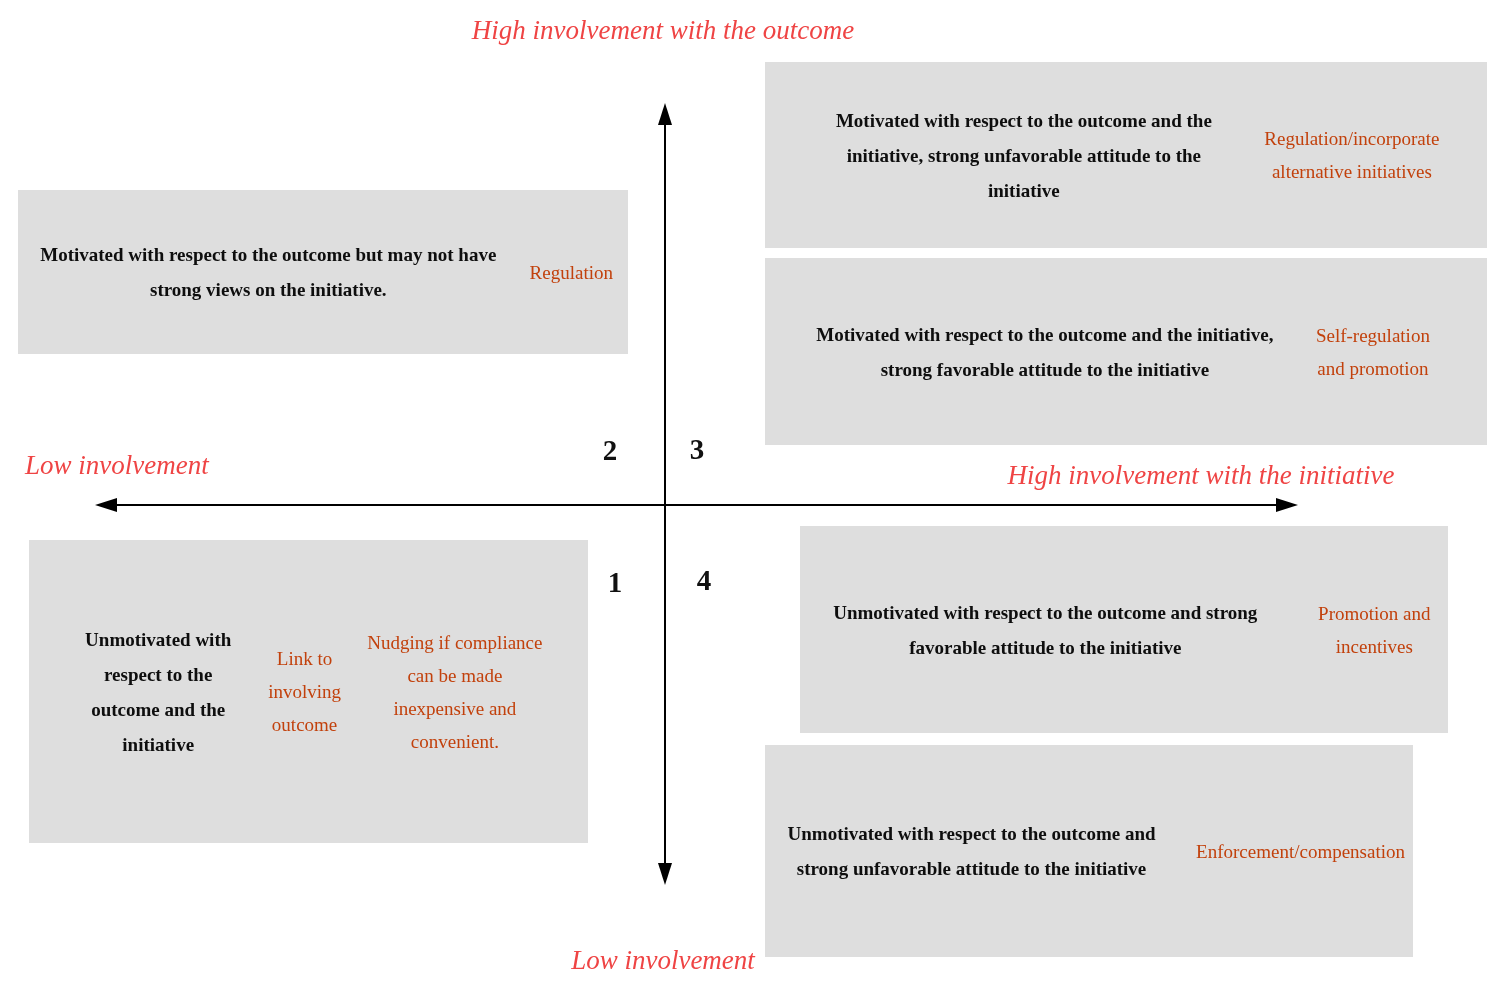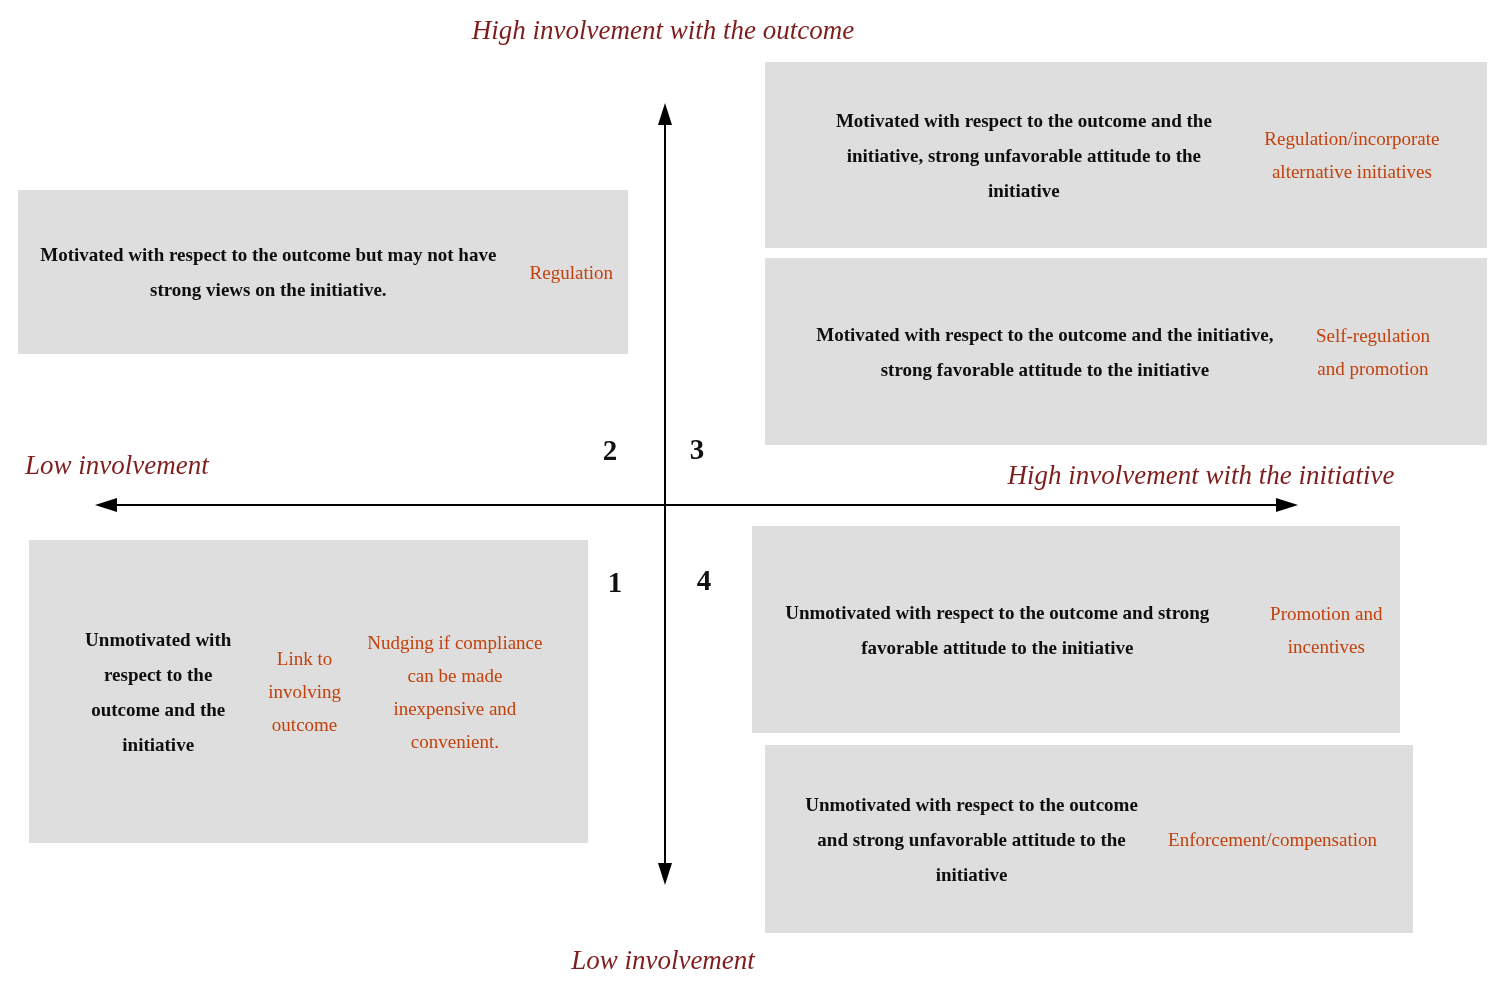--- a/index.html
+++ b/index.html
@@ -16,21 +16,21 @@
     position: absolute;
     left: 0; top: 0;
     width: 1500px; height: 1000px;
     pointer-events: none;
   }
   .axis-label {
     position: absolute;
     font-style: italic;
     font-size: 27px;
     white-space: nowrap;
-    color: #7f1d1d;
+    color: #ef4444;
   }
   .axis-label.centered { transform: translateX(-50%); }
   .qnum {
     position: absolute;
     transform: translateX(-50%);
     font-weight: bold;
     font-size: 29px;
     color: #111111;
   }
   .qbox {
@@ -53,22 +53,22 @@
   .qbox .box-strategy {
     font-size: 19px;
     line-height: 33px;
     color: #c2410c;
   }
   
   .box-tl   { left: 18px;  top: 190px; width: 610px; height: 164px; padding: 0 15px; }
   .box-tr-a { left: 765px; top: 62px;  width: 722px; height: 186px; padding: 0 46px; }
   .box-tr-b { left: 765px; top: 258px; width: 722px; height: 187px; padding: 0 46px; }
   .box-bl   { left: 29px;  top: 540px; width: 559px; height: 303px; padding: 0 40px; gap: 19px; }
-  .box-br-a { left: 752px; top: 526px; width: 648px; height: 207px; padding: 0 8px; }
-  .box-br-b { left: 765px; top: 745px; width: 648px; height: 188px; padding: 0 36px; }
+  .box-br-a { left: 800px; top: 526px; width: 648px; height: 207px; padding: 0 8px; }
+  .box-br-b { left: 765px; top: 745px; width: 648px; height: 212px; padding: 0 8px; }
   .box-br-b .box-title { max-width: 520px; }
   
   .label-top    { left: 663px;  top: 15px; }
   .label-left   { left: 25px;   top: 450px; }
   .label-right  { left: 1201px; top: 460px; }
   .label-bottom { left: 663px;  top: 945px; }
   
   .qnum-2 { left: 610px; top: 434px; }
   .qnum-3 { left: 697px; top: 433px; }
   .qnum-1 { left: 615px; top: 566px; }

